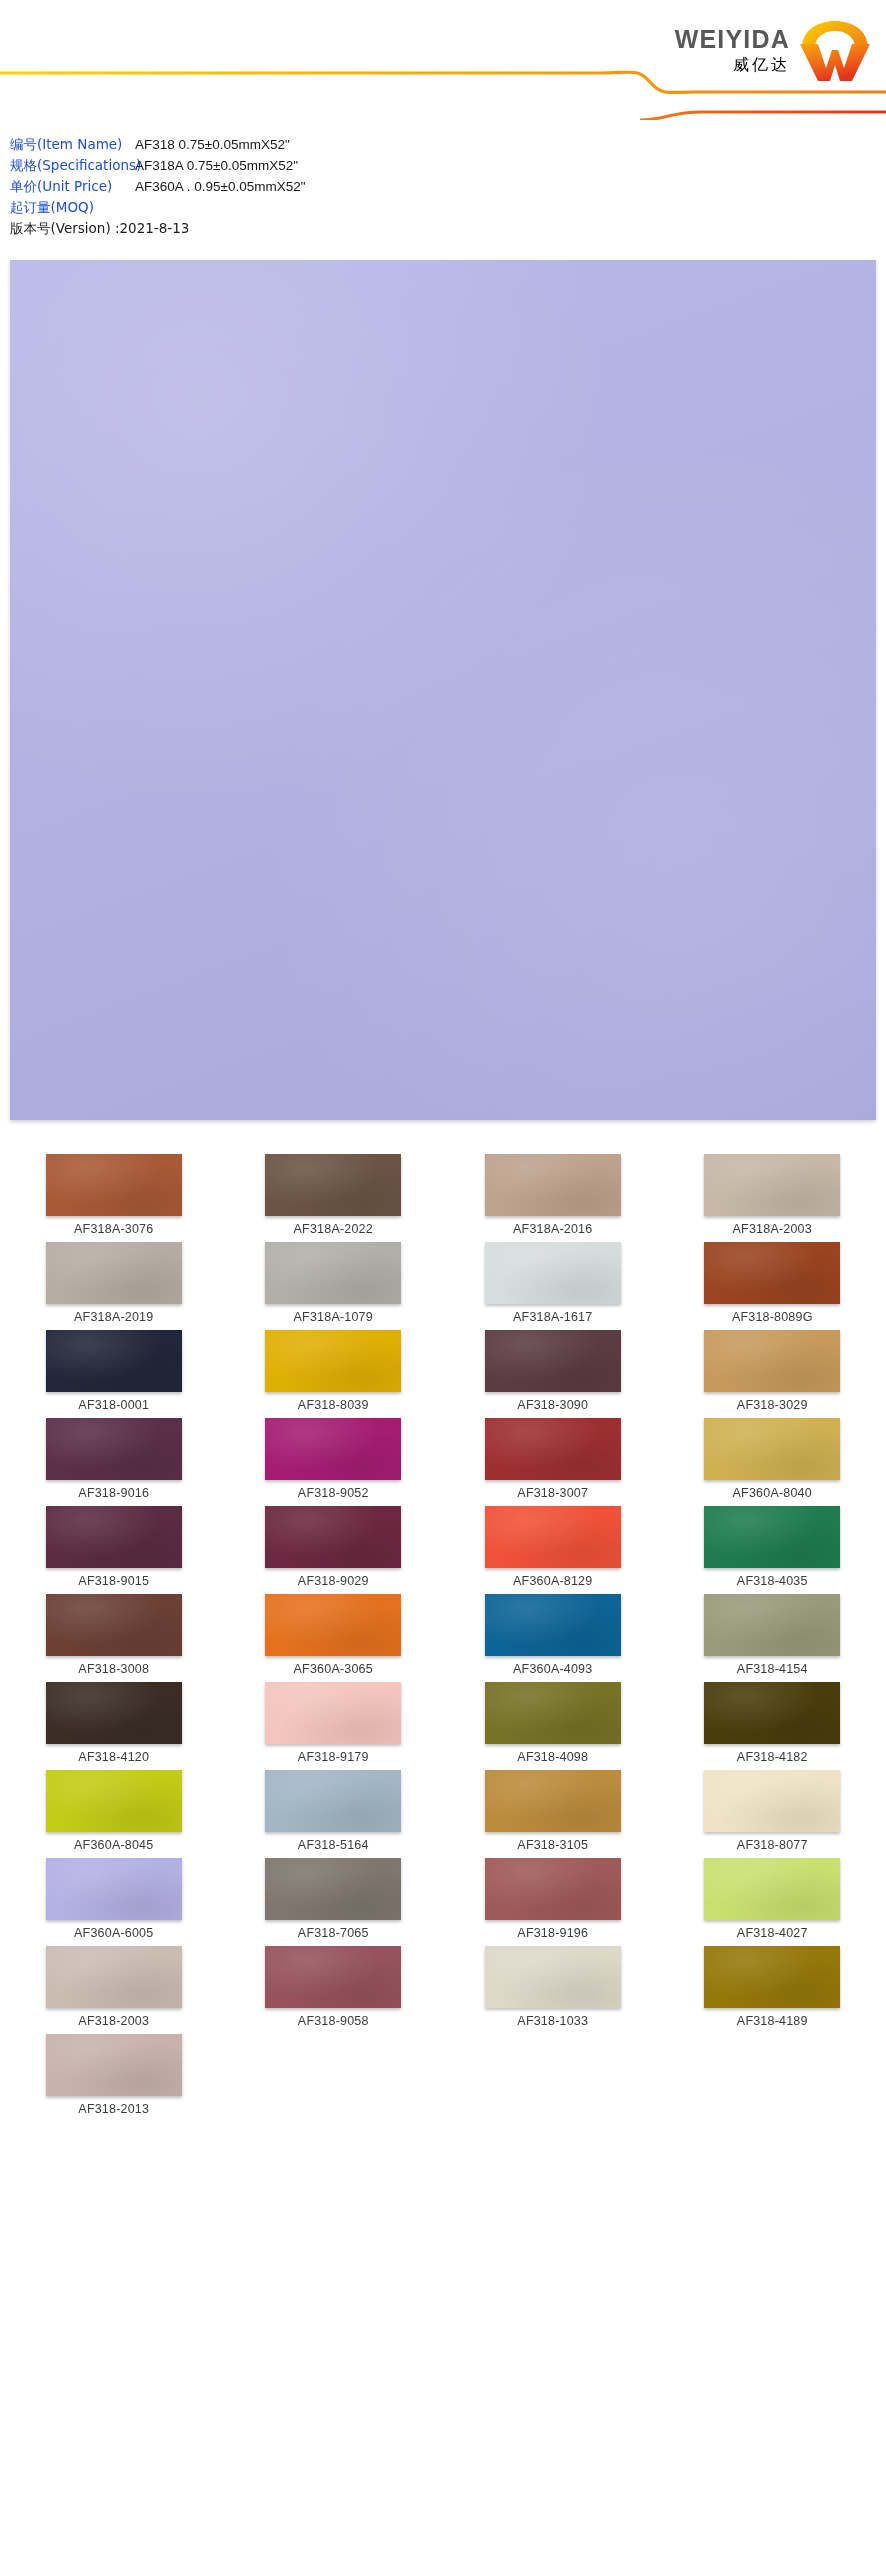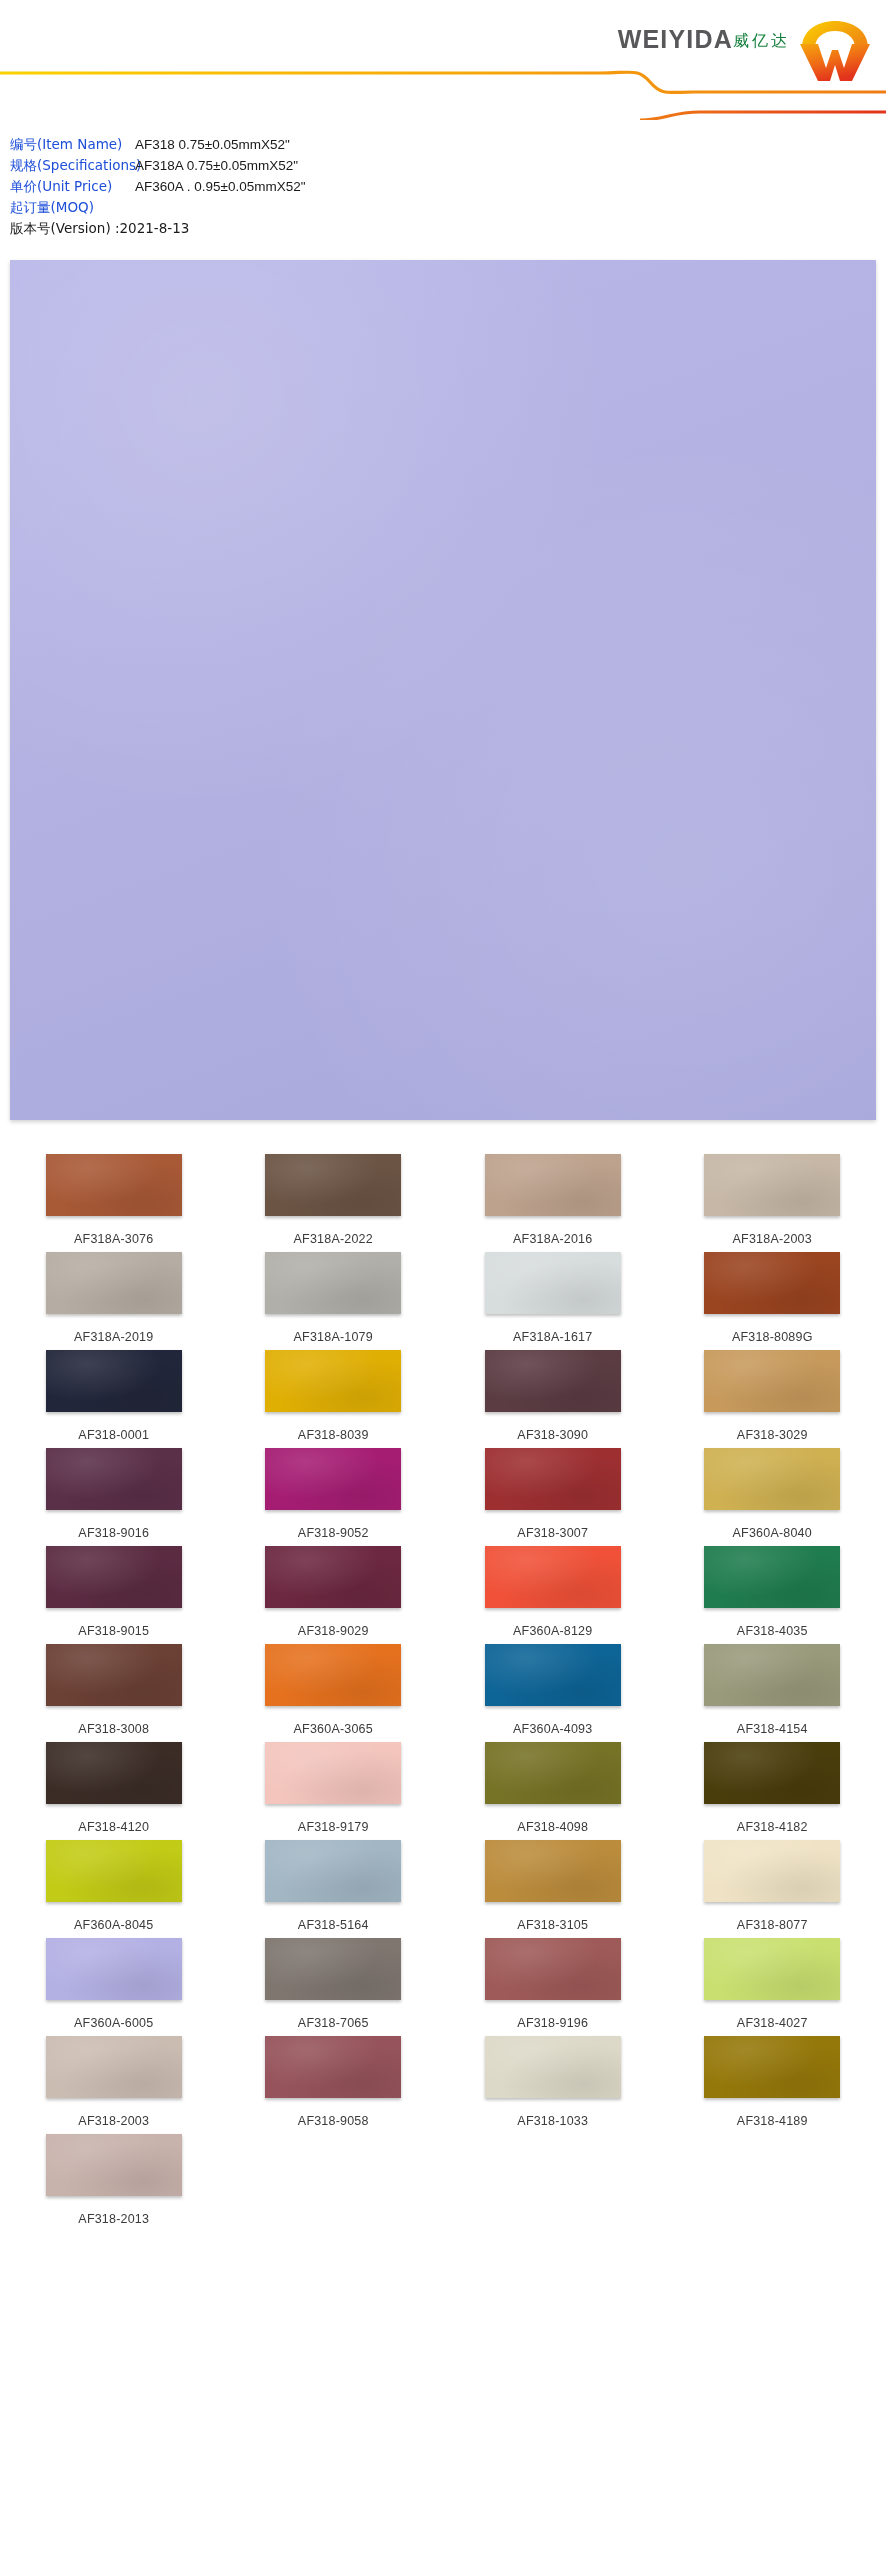--- a/index.html
+++ b/index.html
@@ -26,36 +26,36 @@
   }
   .logo-block{
     position:absolute;
     right:14px;
     top:20px;
     display:flex;
     align-items:flex-start;
   }
   .logo-text{
     display:flex;
-    flex-direction:row;
+    flex-direction:column;
     align-items:flex-end;
     margin-right:8px;
     padding-top:6px;
   }
   .logo-word{
     font-size:25px;
     font-weight:bold;
     letter-spacing:1.2px;
     color:#58585a;
     line-height:1.05;
     font-family:"Liberation Sans","DejaVu Sans",sans-serif;
   }
   .logo-cn{
     font-size:16px;
-    color:#15803d;
+    color:#000000;
     letter-spacing:3px;
     margin-top:3px;
     font-family:"DejaVu Sans","Liberation Sans",sans-serif;
   }
   .logo-mark{width:74px;height:62px;display:block;}
 
   
   .spec{
     margin:16px 0 0 10px;
     width:560px;
@@ -127,21 +127,21 @@
   .chip::after{
     content:"";
     position:absolute;
     inset:0;
     background-image:
       radial-gradient(ellipse at 30% 22%, rgba(255,255,255,.12), rgba(255,255,255,0) 55%),
       radial-gradient(ellipse at 72% 78%, rgba(0,0,0,.09), rgba(0,0,0,0) 60%);
     pointer-events:none;
   }
   .chip-label{
-    margin-top:16px;
+    margin-top:6px;
     font-size:12.5px;
     color:#3b3b3b;
     letter-spacing:.2px;
     white-space:nowrap;
     font-family:"Liberation Sans","DejaVu Sans",sans-serif;
   }
 </style>
 </head>
 <body>
 

